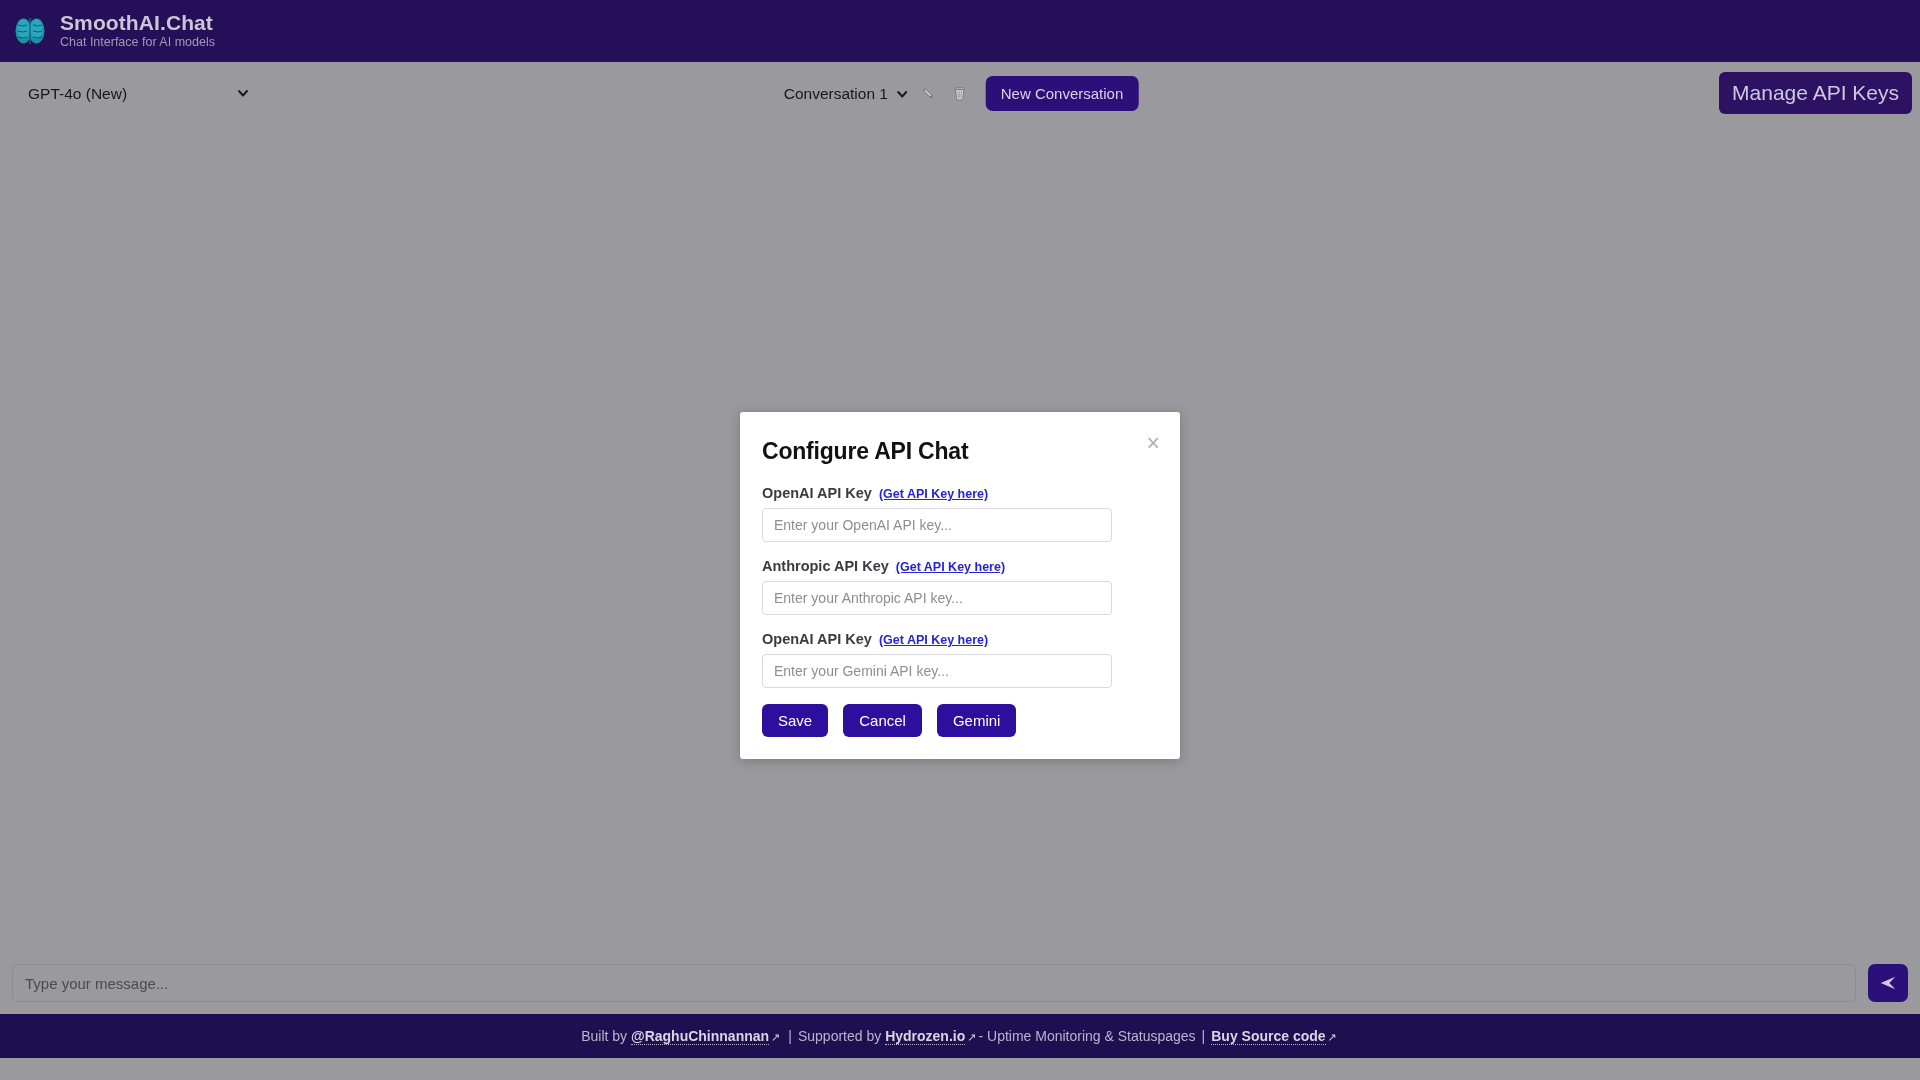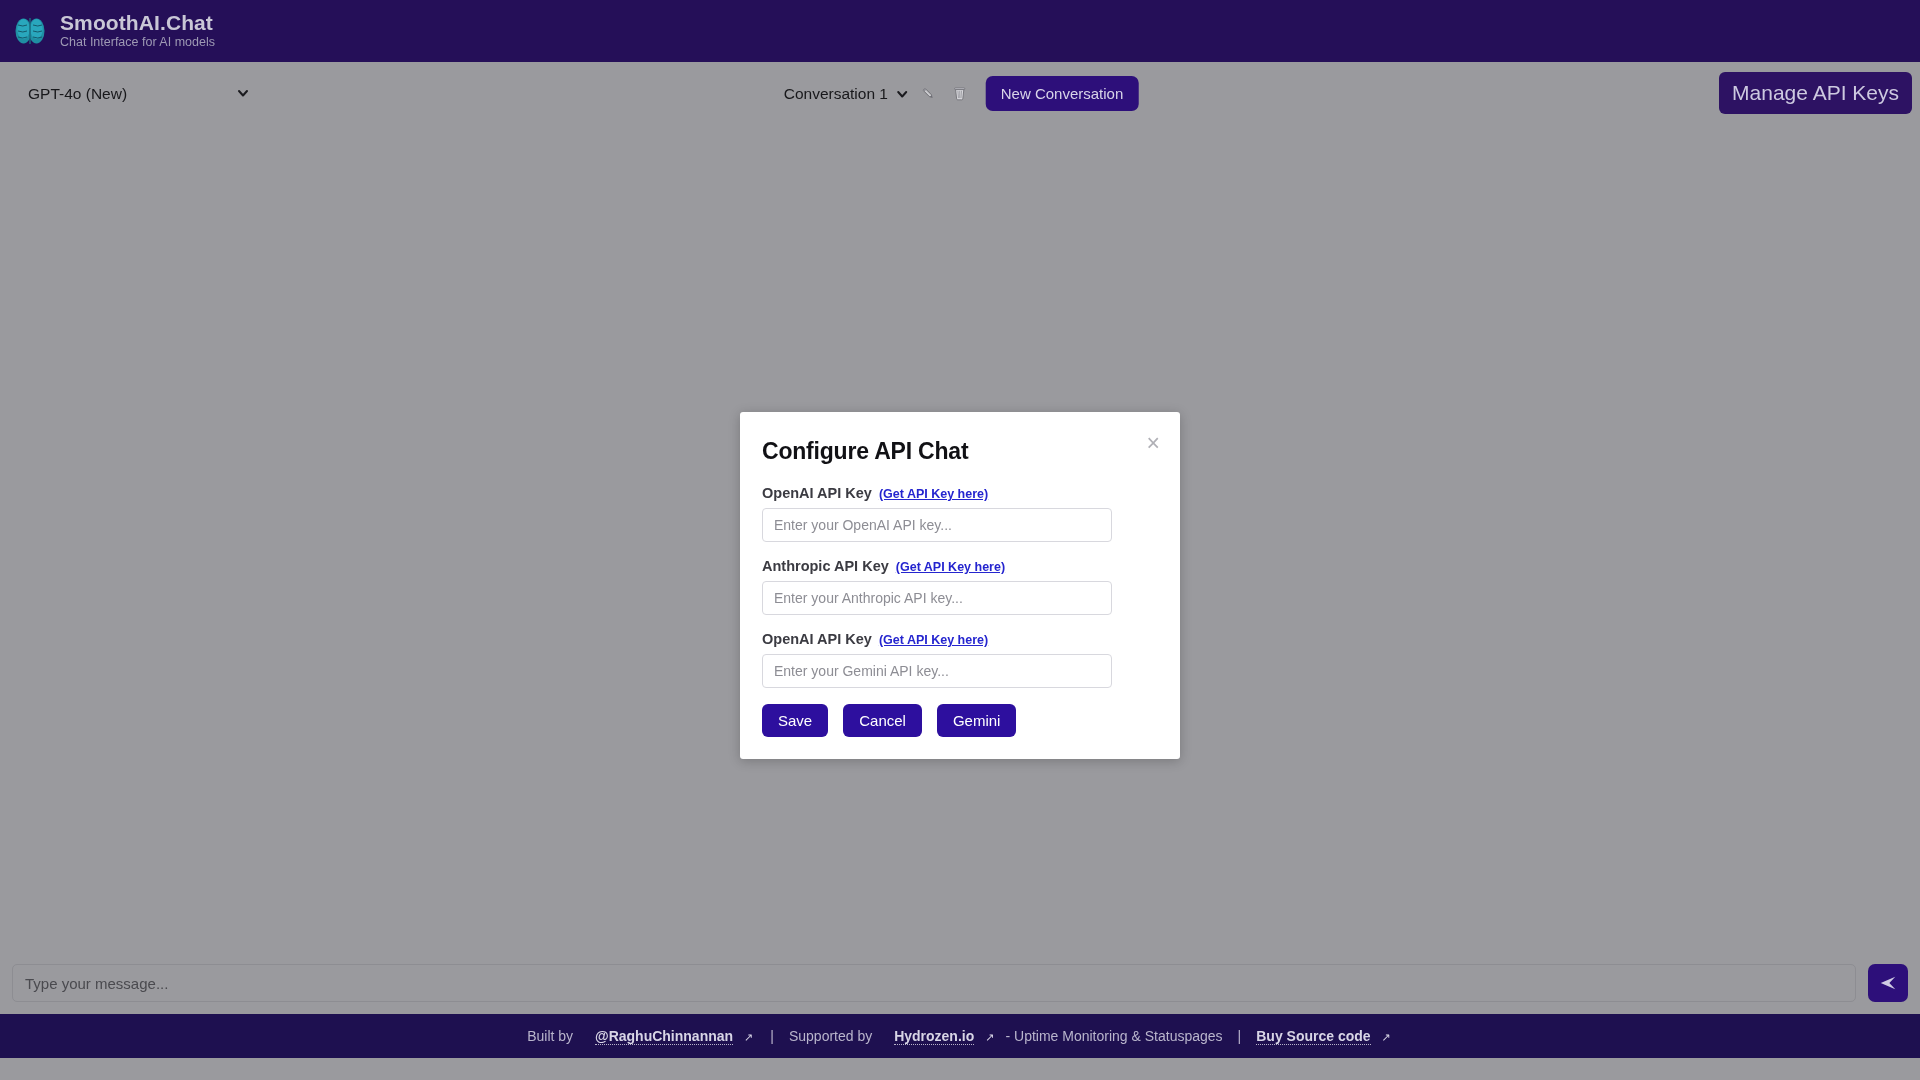--- a/index.html
+++ b/index.html
@@ -224,21 +224,21 @@
   .footer {
     flex: 0 0 44px;
     height: 44px;
     background: #1e1050;
     display: flex;
     align-items: center;
     justify-content: center;
     color: #b9b5cc;
     font-size: 14px;
   }
-  .footer-inner { display: flex; align-items: baseline; gap: 9px; white-space: nowrap; }
+  .footer-inner { display: flex; align-items: baseline; gap: 0; white-space: nowrap; }
   .footer a {
     color: #d8d5e6;
     font-weight: bold;
     text-decoration: none;
     border-bottom: 1px dotted #b7b3c9;
   }
   .footer .sep { margin: 0 6px; color: #b9b5cc; }
   .footer .plain { color: #b9b5cc; }
   .ext-arrow { font-size: 11px; margin: 0 2px 0 2px; color: #d8d5e6; }
   .footer-spacer { flex: 0 0 22px; height: 22px; background: #9a9a9e; }

